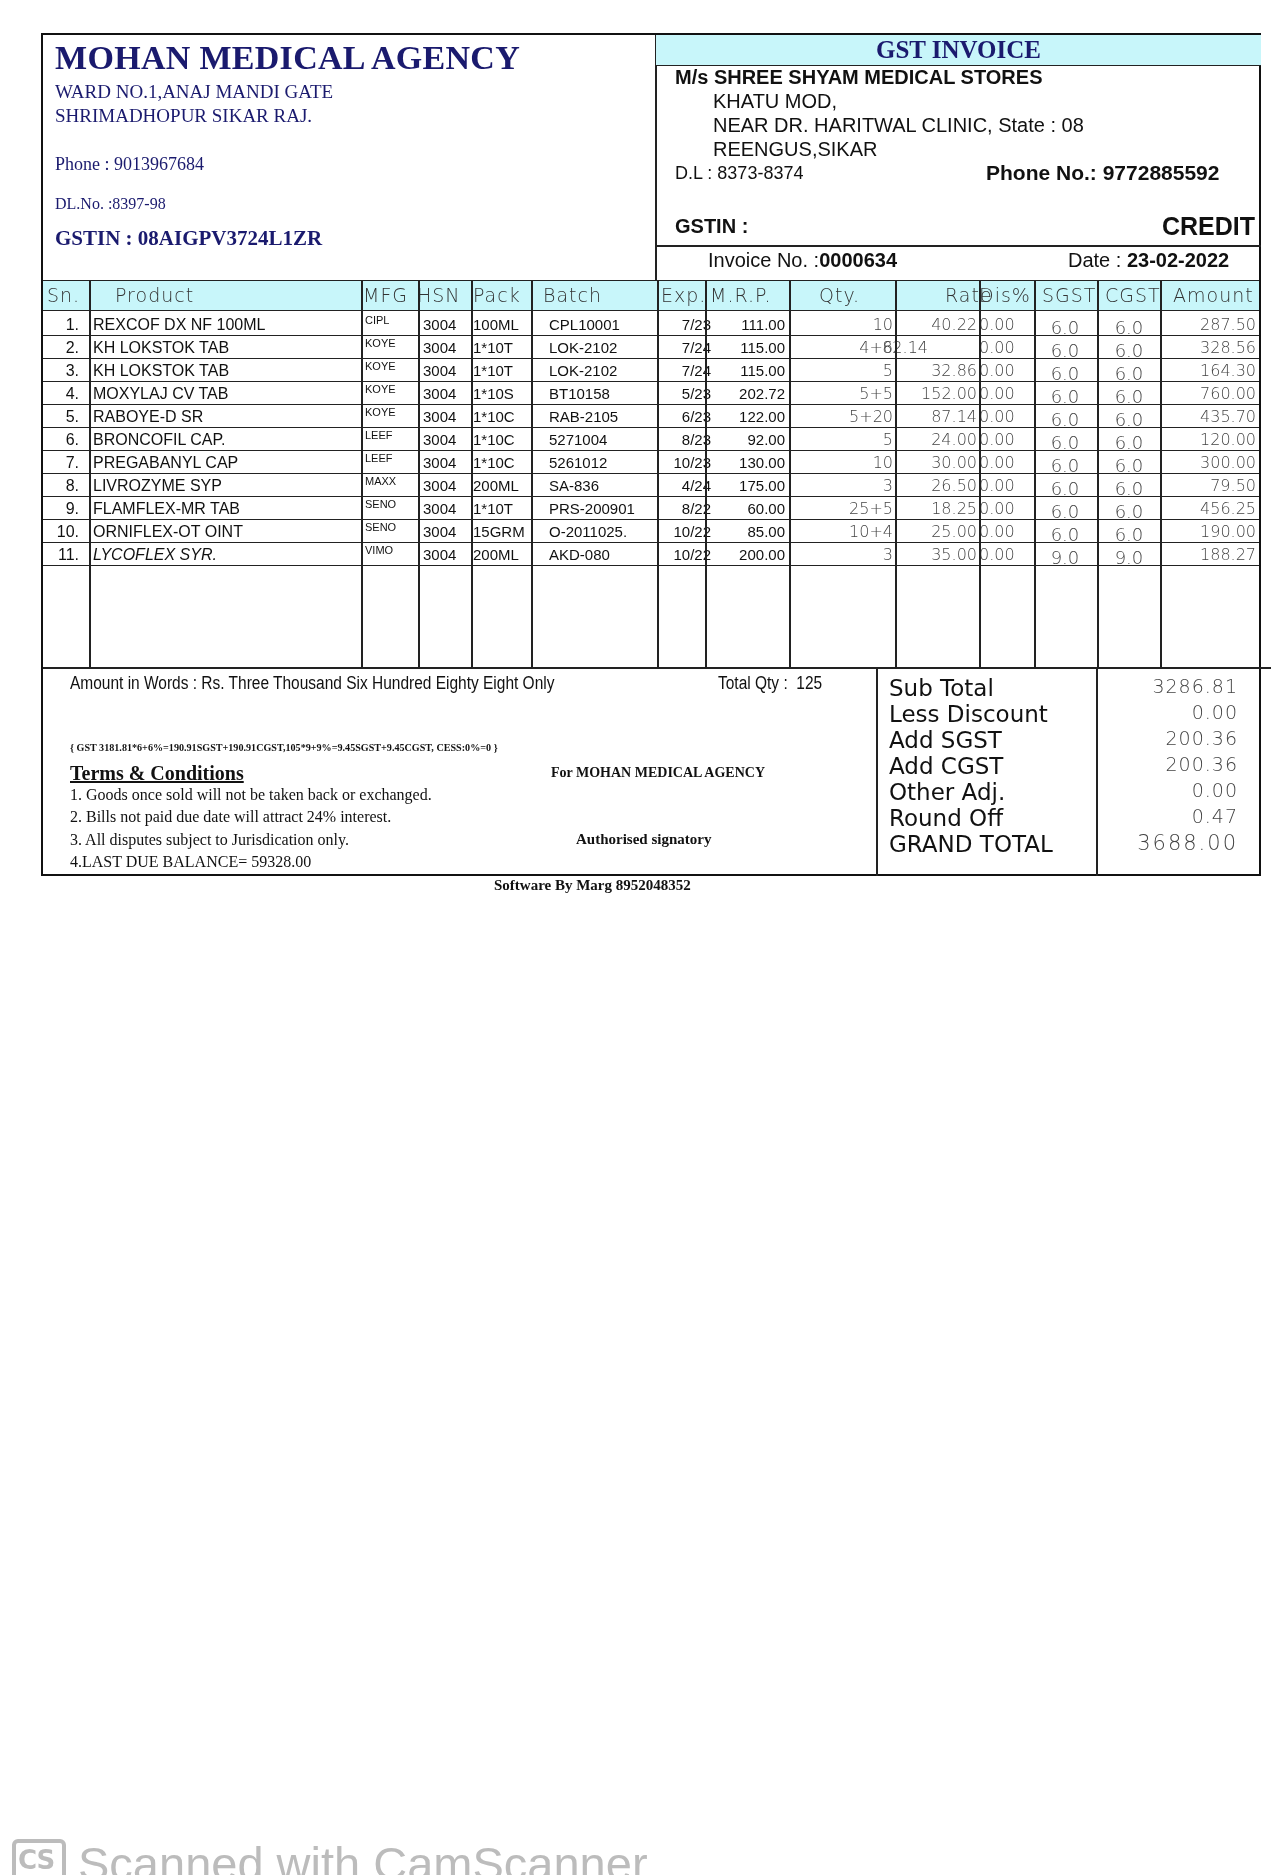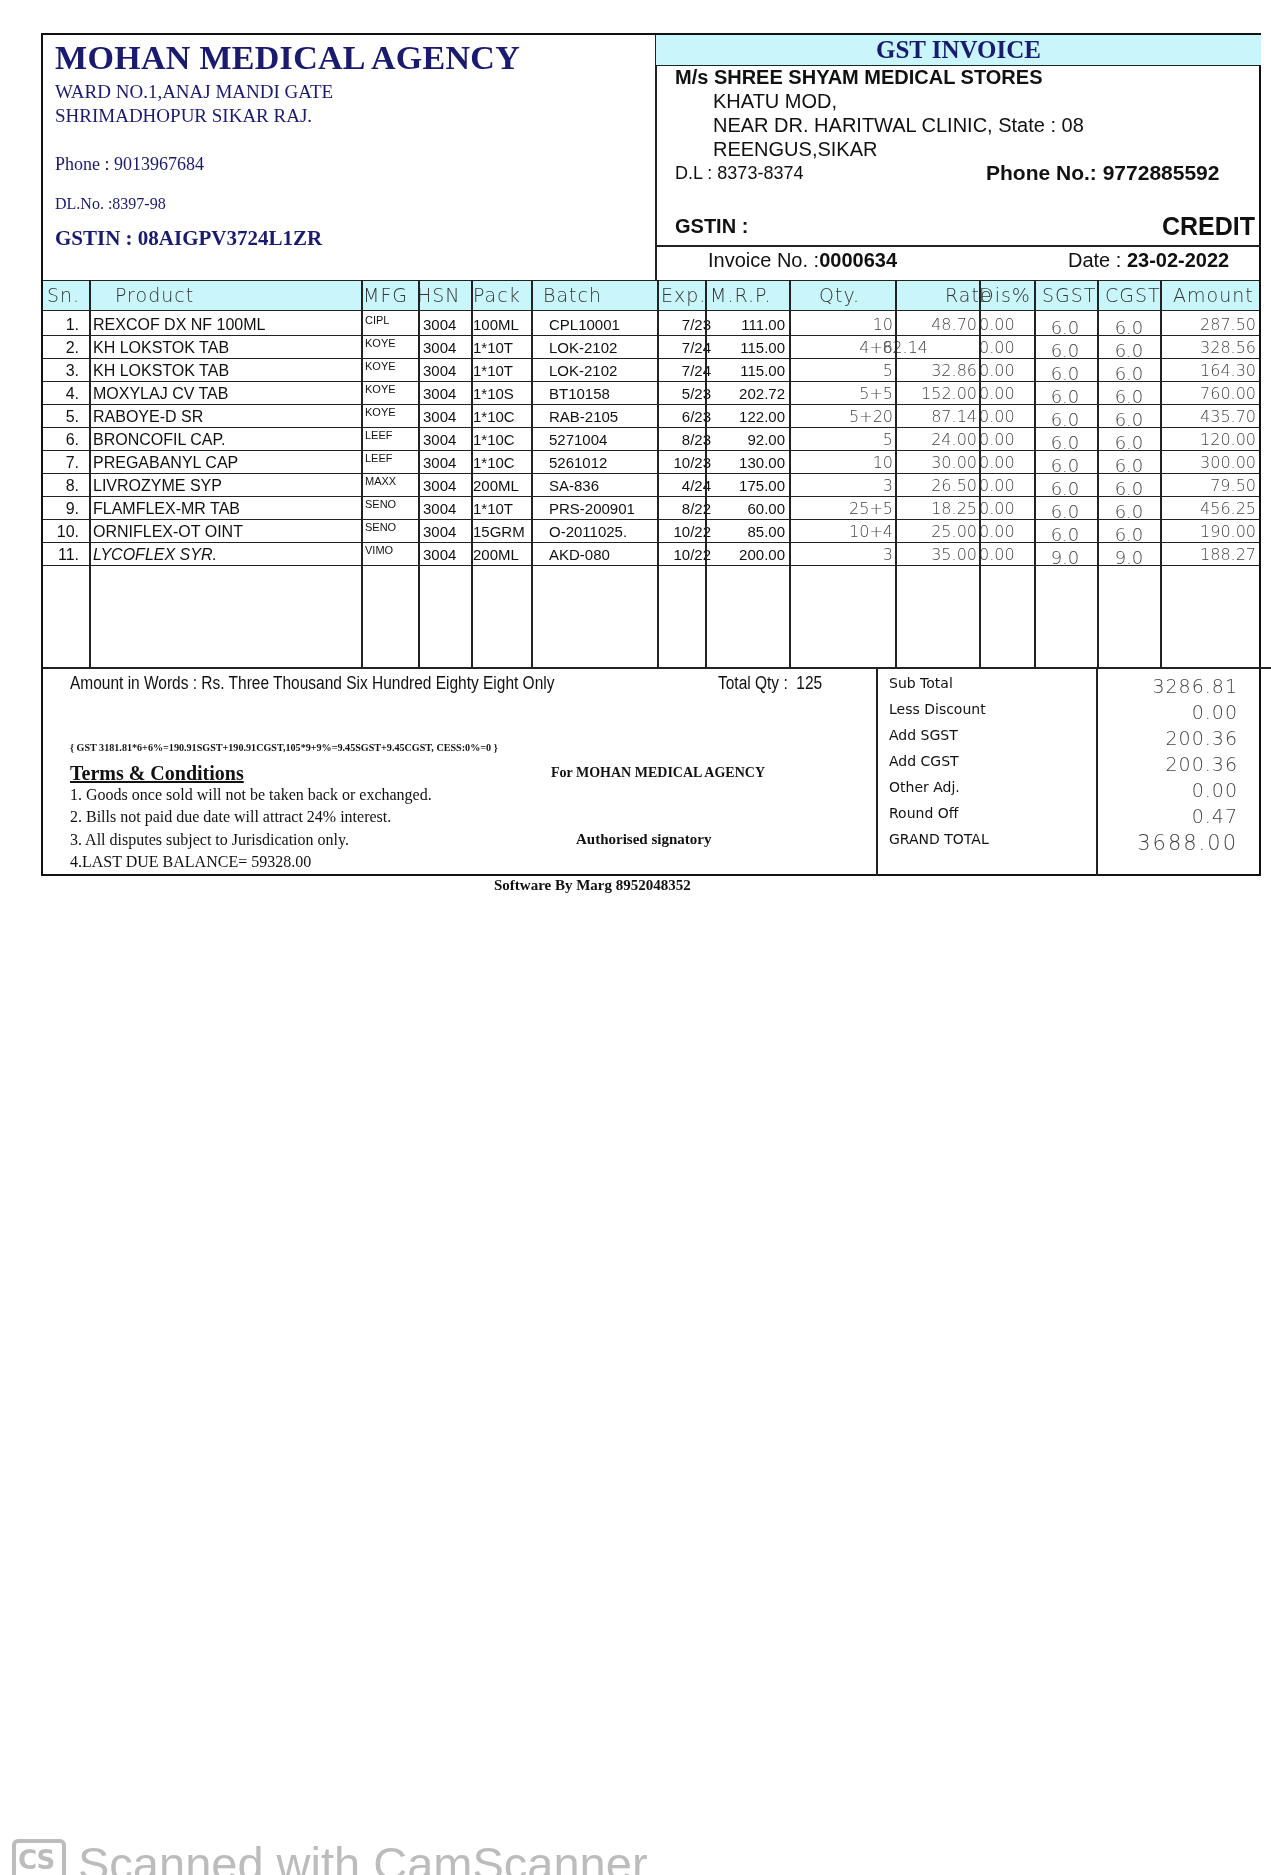--- a/index.html
+++ b/index.html
@@ -30,21 +30,21 @@
 
   .row { position: absolute; left: 0; width: 1216px; height: 23px; border-bottom: 1.5px solid #222; box-sizing: border-box; }
   .cell { position: absolute; top: 0; height: 22px; line-height: 24px; white-space: nowrap; }
   .c-sn { font-size: 16px; text-align: right; }
   .c-prod { font-size: 16px; }
   .c-mfg { font-size: 11px; line-height: 14px; }
   .c-std { font-size: 15px; }
   .c-num { font-family: "DejaVu Sans", sans-serif; font-weight: 300; color: #444; font-size: 16px; text-align: right; }
   .c-tax { font-family: "DejaVu Sans", sans-serif; font-weight: 300; color: #444; font-size: 18px; text-align: center; line-height: 30px; }
 
-  .totals-lbl { font-family: "DejaVu Sans", sans-serif; font-size: 14px; color: #111; }
+  .totals-lbl { font-family: "DejaVu Sans", sans-serif; font-size: 23px; color: #111; }
   .totals-val { font-family: "DejaVu Sans", sans-serif; font-weight: 300; font-size: 19px; color: #444; text-align: right; letter-spacing: 1px; }
 
   .cs-logo { left: 12px; top: 1839px; width: 54px; height: 60px; border: 4px solid #bcbcbc; border-radius: 6px; box-sizing: border-box; overflow: hidden; background: #fff; }
   .cs-logo .cs-txt { position: absolute; left: 2px; top: 2px; font-family: "DejaVu Sans", sans-serif; font-weight: bold; font-size: 26px; color: #bcbcbc; letter-spacing: -1px; }
   .cs-text { left: 78px; top: 1836px; font-family: "Liberation Sans", sans-serif; font-size: 47px; color: #bcbcbc; }
 </style>
 </head>
 <body>
 
 <div id="invoice">
@@ -99,21 +99,21 @@
       <div class="row" style="top: 278px;">
         <span class="cell c-sn sans" style="left: 0px; width: 36px;">1.</span>
         <span class="cell c-prod sans" style="left: 50px; width: 300px;">REXCOF DX NF 100ML</span>
         <span class="cell c-mfg sans" style="left: 322px; width: 50px;">CIPL</span>
         <span class="cell c-std sans" style="left: 380px; width: 48px;">3004</span>
         <span class="cell c-std sans" style="left: 430px; width: 58px;">100ML</span>
         <span class="cell c-std sans" style="left: 506px; width: 110px;">CPL10001</span>
         <span class="cell c-std sans" style="left: 618px; width: 50px; text-align: right;">7/23</span>
         <span class="cell c-std sans" style="left: 672px; width: 70px; text-align: right;">111.00</span>
         <span class="cell c-num" style="left: 740px; width: 110px;">10</span>
-        <span class="cell c-num" style="left: 860px; width: 74px;">48.70</span>
+        <span class="cell c-num" style="left: 860px; width: 74px;">40.22</span>
         <span class="cell c-num" style="left: 936px; width: 50px; text-align: left;">0.00</span>
         <span class="cell c-tax" style="left: 990px; width: 64px;">6.0</span>
         <span class="cell c-tax" style="left: 1054px; width: 64px;">6.0</span>
         <span class="cell c-num" style="left: 1118px; width: 95px;">287.50</span>
       </div>
       <div class="row" style="top: 301px;">
         <span class="cell c-sn sans" style="left: 0px; width: 36px;">2.</span>
         <span class="cell c-prod sans" style="left: 50px; width: 300px;">KH LOKSTOK TAB</span>
         <span class="cell c-mfg sans" style="left: 322px; width: 50px;">KOYE</span>
         <span class="cell c-std sans" style="left: 380px; width: 48px;">3004</span>

